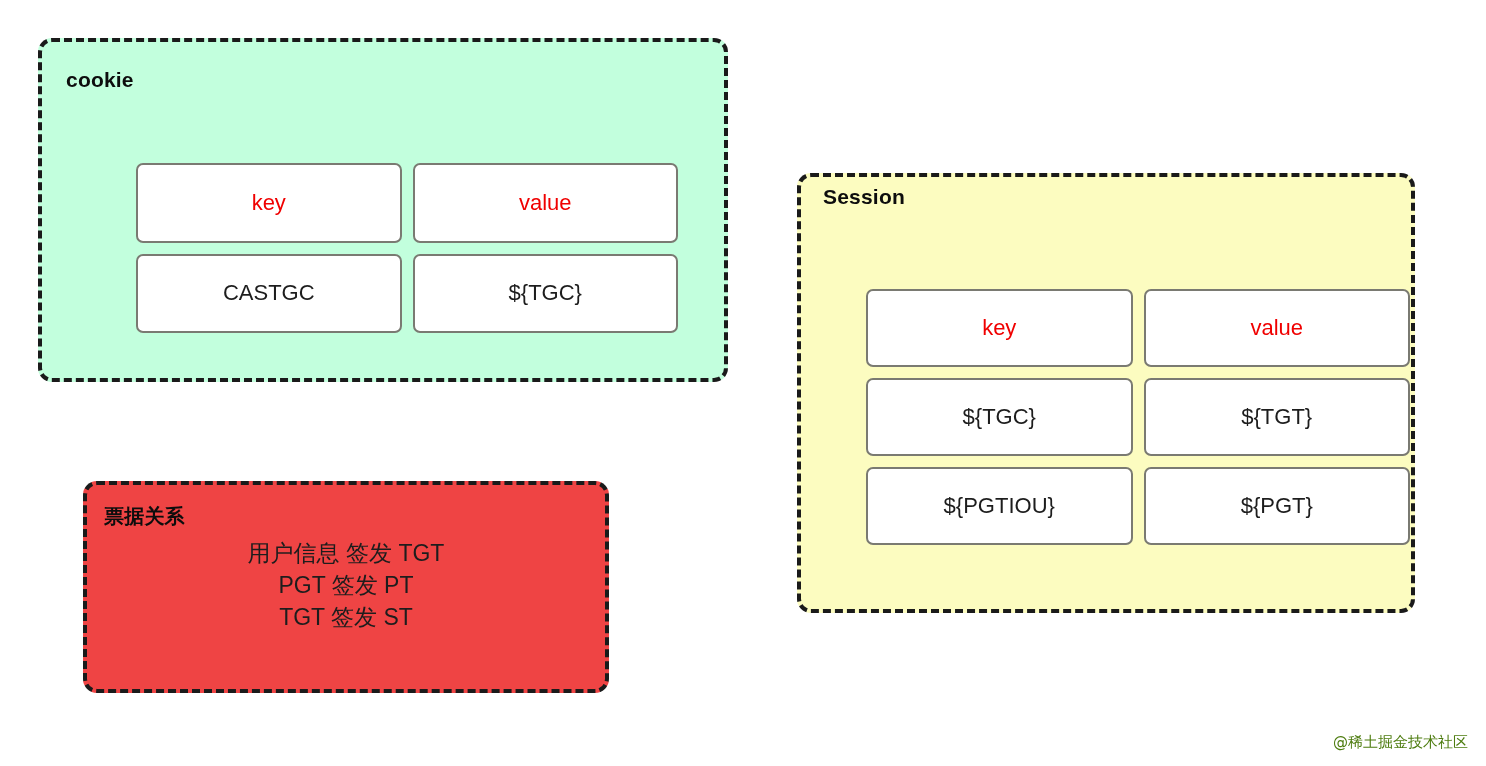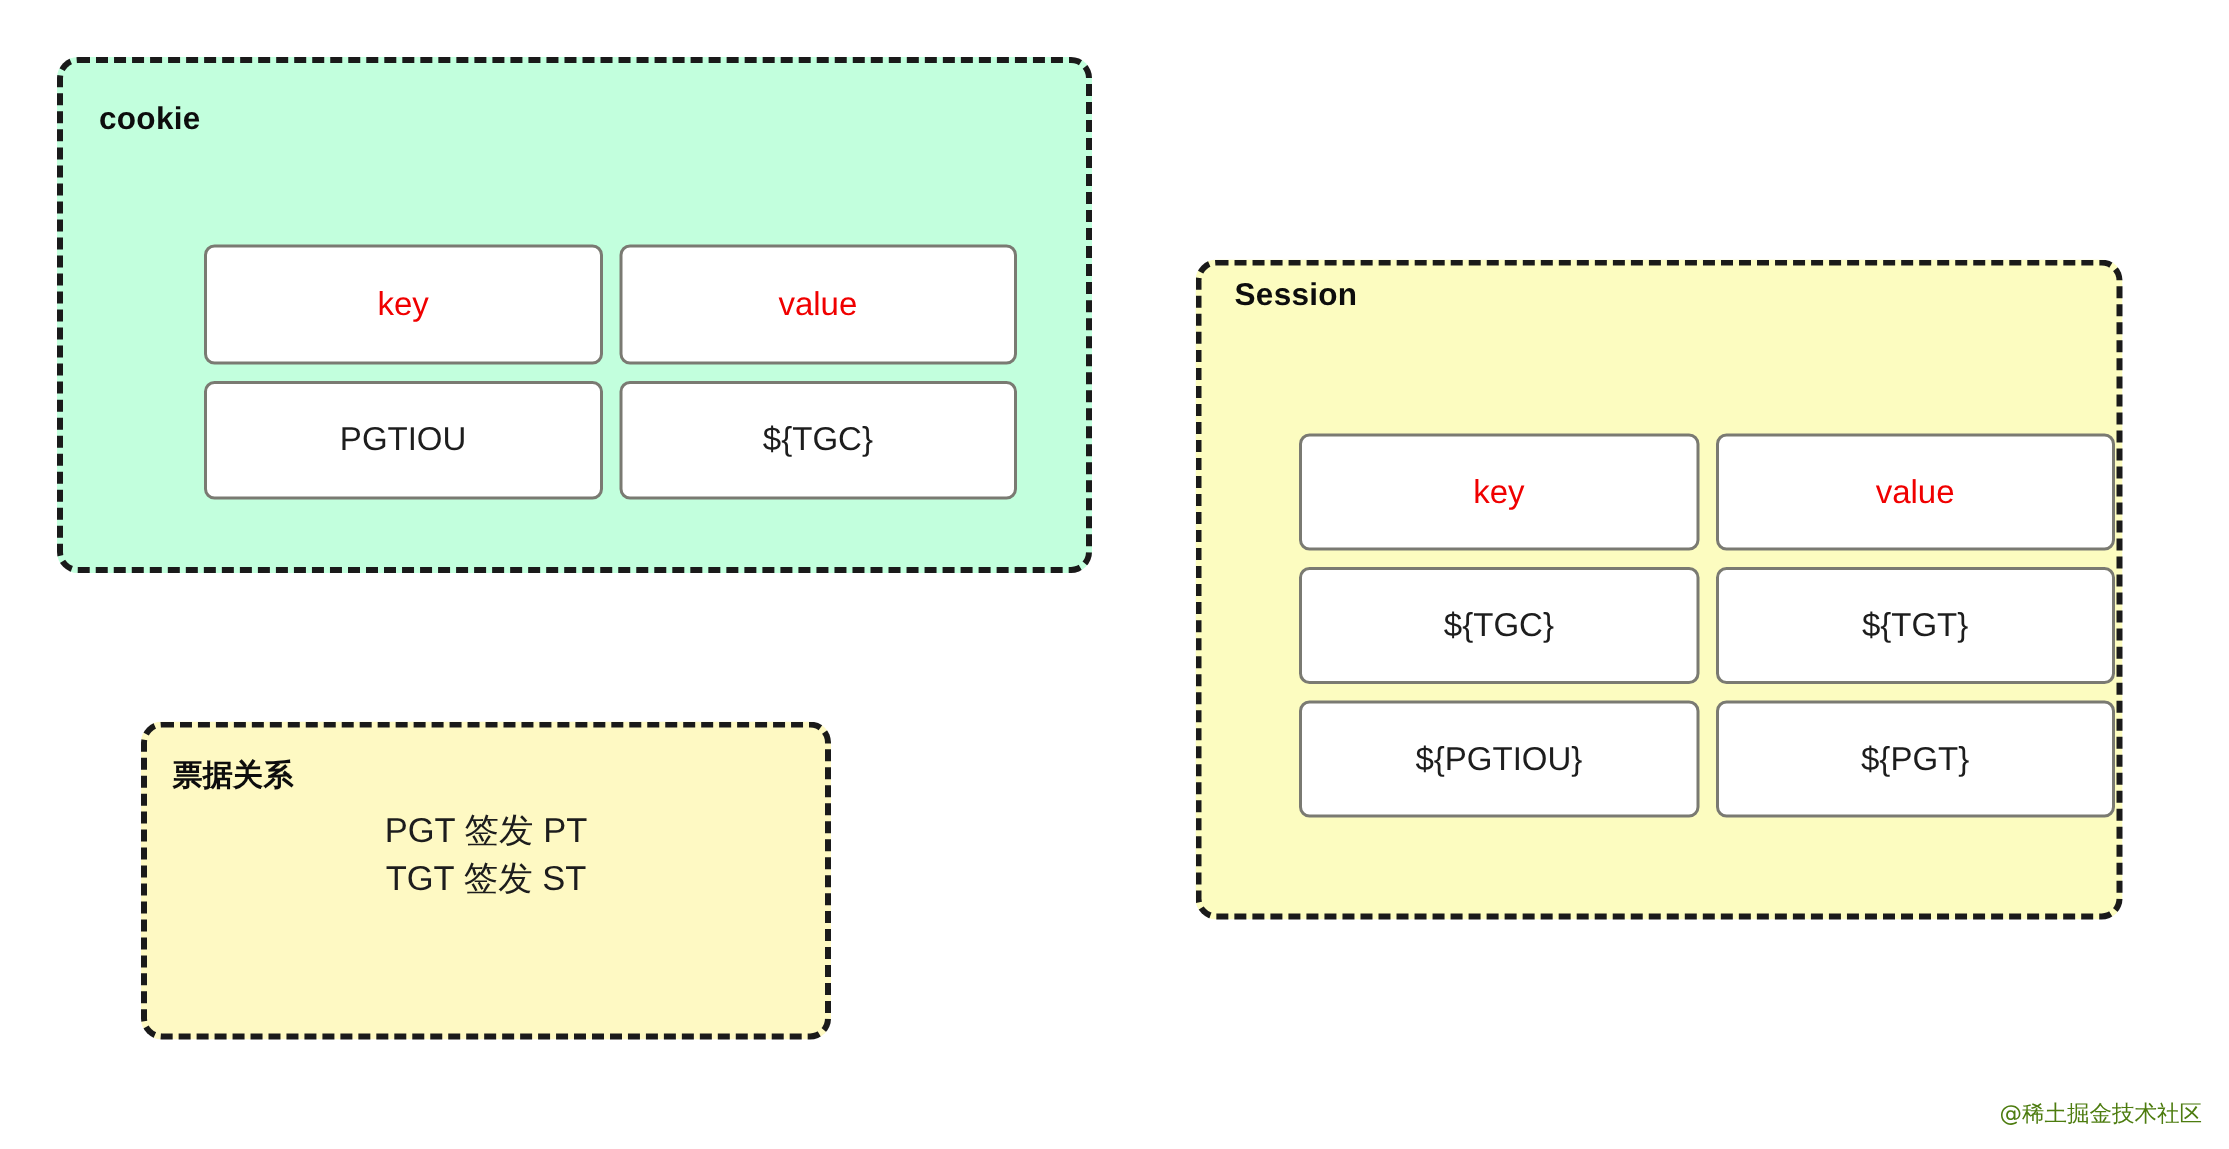--- a/index.html
+++ b/index.html
@@ -37,25 +37,25 @@
     background: #c2ffdd;
   }
   .group-box.session {
     left: 797px;
     top: 173px;
     width: 618px;
     height: 440px;
     background: #fcfcc0;
   }
   .group-box.ticket {
-    left: 94px;
+    left: 83px;
     top: 481px;
-    width: 460px;
+    width: 526px;
     height: 212px;
-    background: #fef9c3;
+    background: #ef4444;
   }
 
   .group-title {
     position: absolute;
     font-size: 21px;
     font-weight: bold;
     color: #0d0d0d;
     letter-spacing: 0.2px;
     white-space: nowrap;
   }
@@ -130,21 +130,21 @@
 <body>
 
 <div class="canvas">
 
   <div class="group-box cookie">
     <div class="group-title">cookie</div>
 
     <div class="kv-table cookie-table">
       <div class="kv-cell header">key</div>
       <div class="kv-cell header">value</div>
-      <div class="kv-cell">PGTIOU</div>
+      <div class="kv-cell">CASTGC</div>
       <div class="kv-cell">${TGC}</div>
     </div>
   </div>
 
   <div class="group-box session">
     <div class="group-title">Session</div>
 
     <div class="kv-table session-table">
       <div class="kv-cell header">key</div>
       <div class="kv-cell header">value</div>
@@ -152,20 +152,21 @@
       <div class="kv-cell">${TGT}</div>
       <div class="kv-cell">${PGTIOU}</div>
       <div class="kv-cell">${PGT}</div>
     </div>
   </div>
 
   <div class="group-box ticket">
     <div class="group-title">票据关系</div>
 
     <div class="ticket-lines">
+      <div>用户信息 签发 TGT</div>
       <div>PGT 签发 PT</div>
       <div>TGT 签发 ST</div>
     </div>
   </div>
 
   <div class="watermark">@稀土掘金技术社区</div>
 
 </div>
 
 </body></html>

